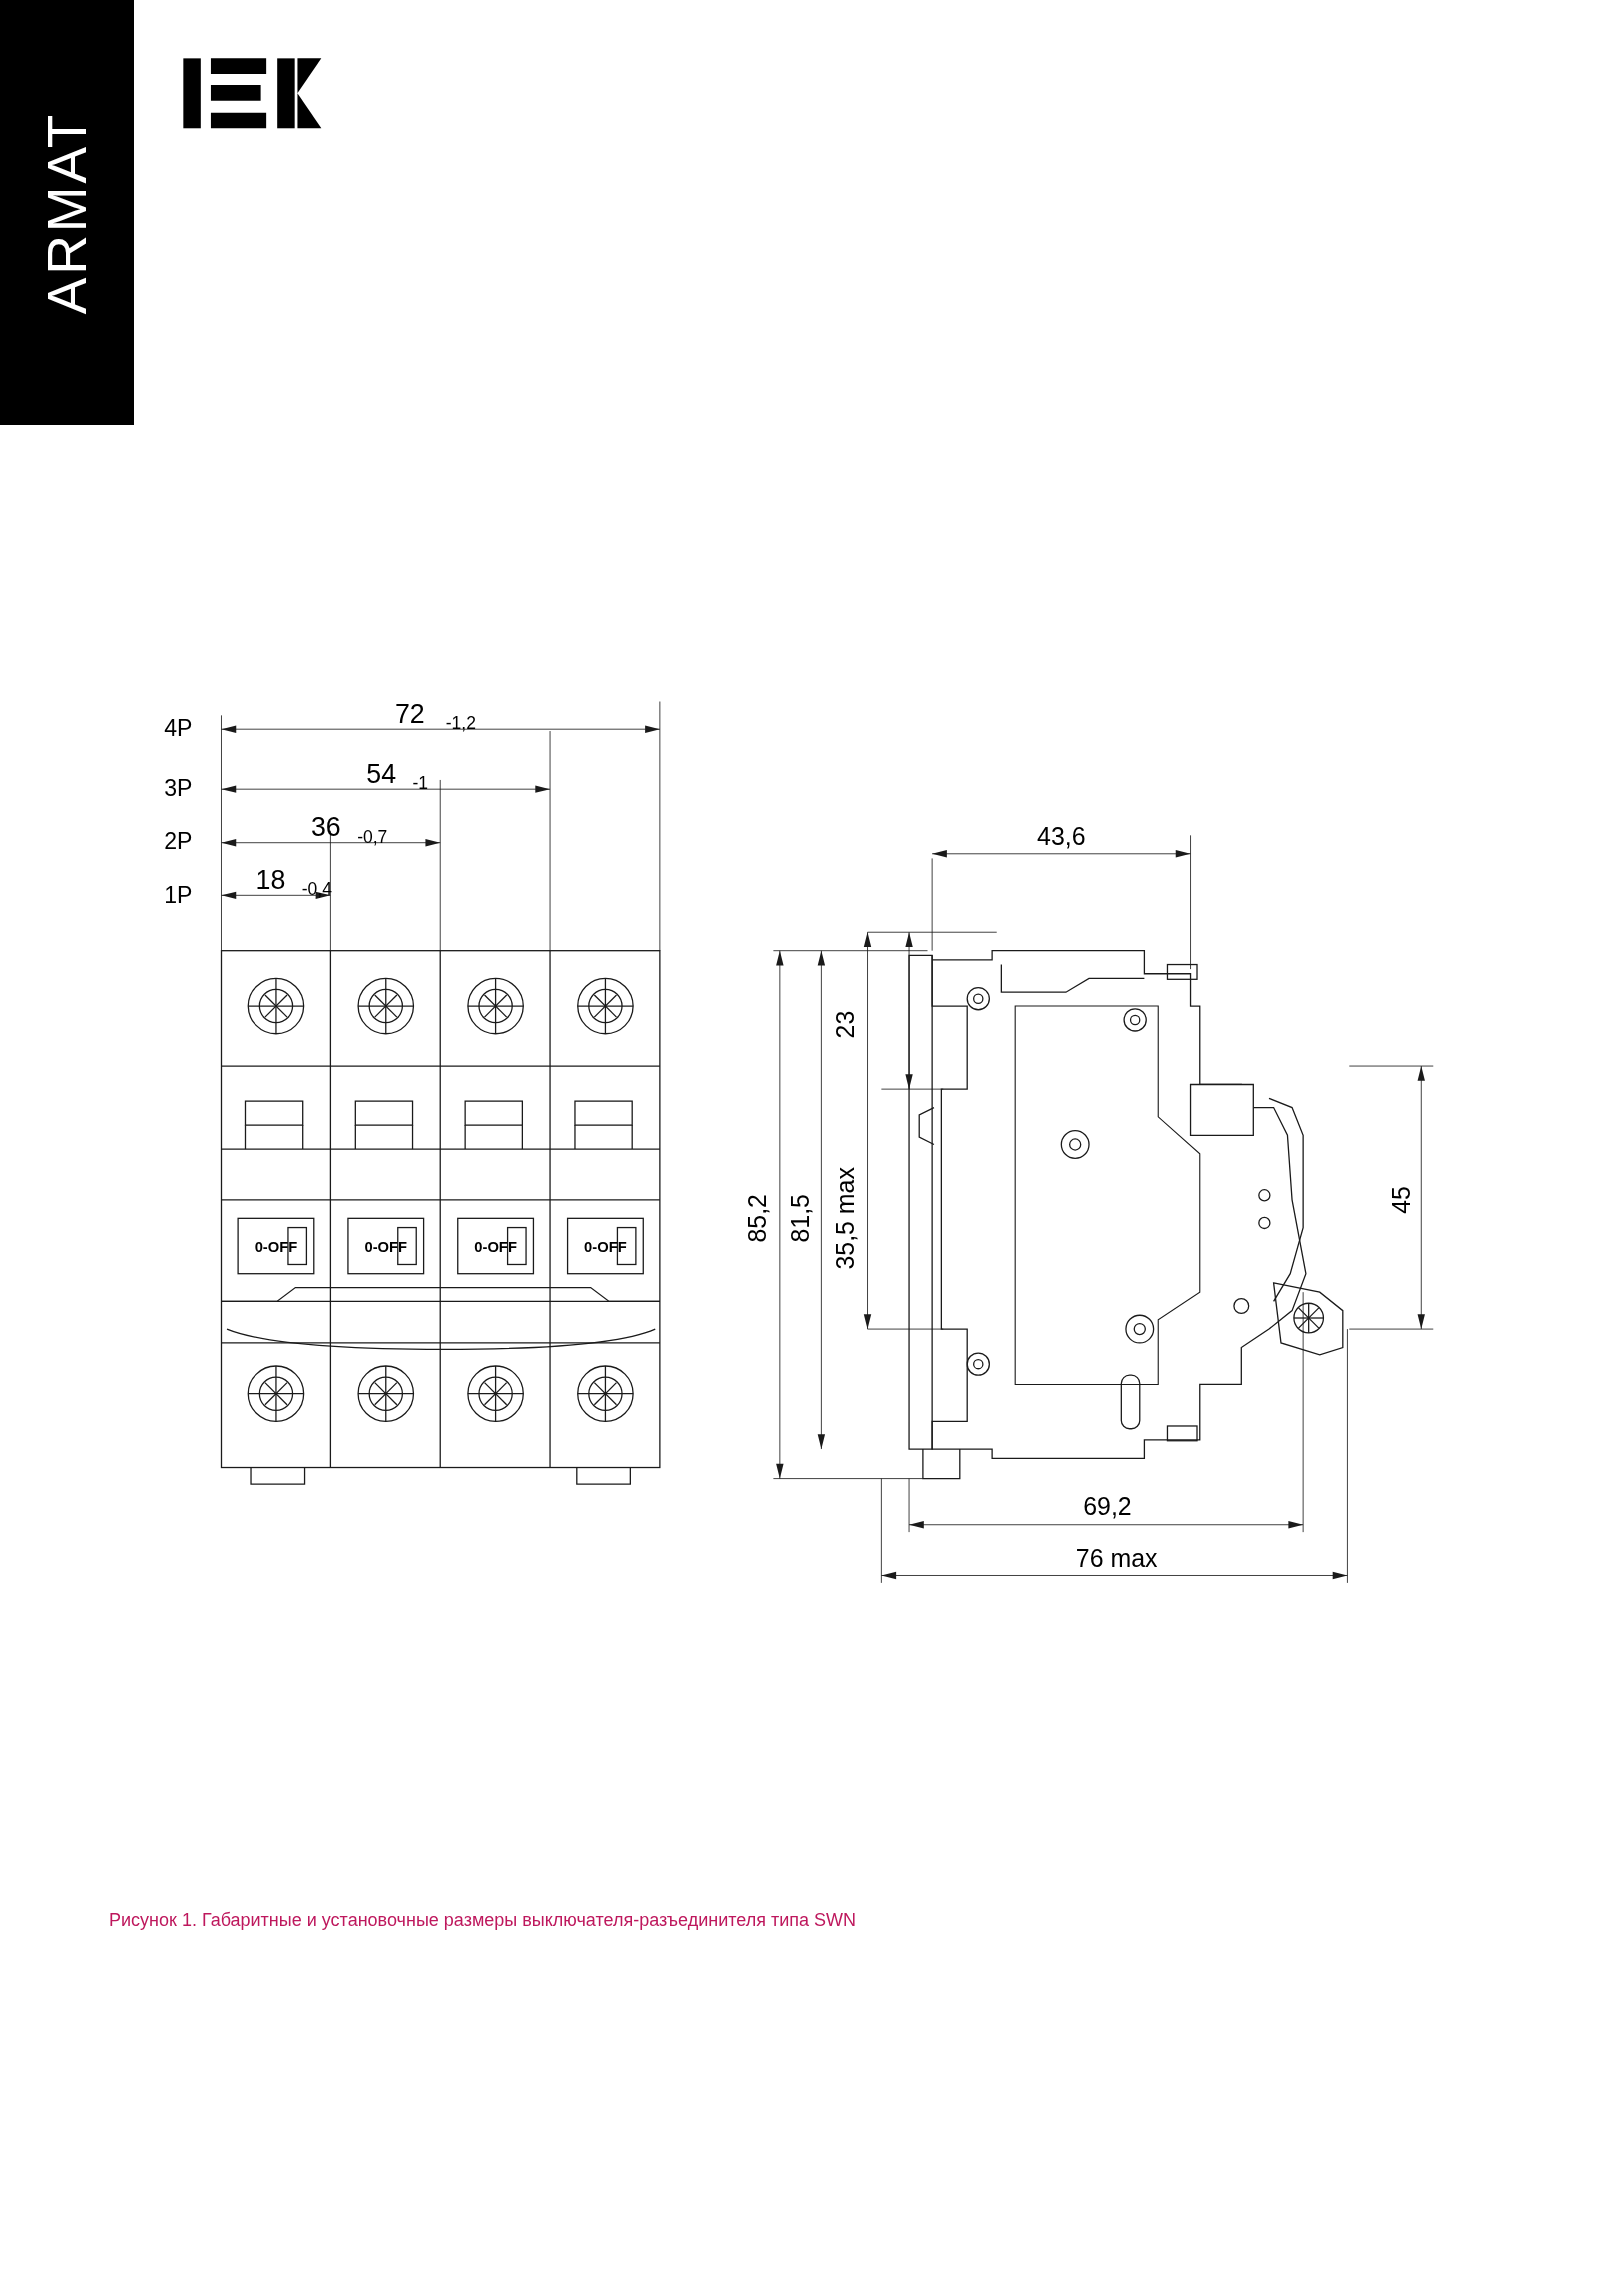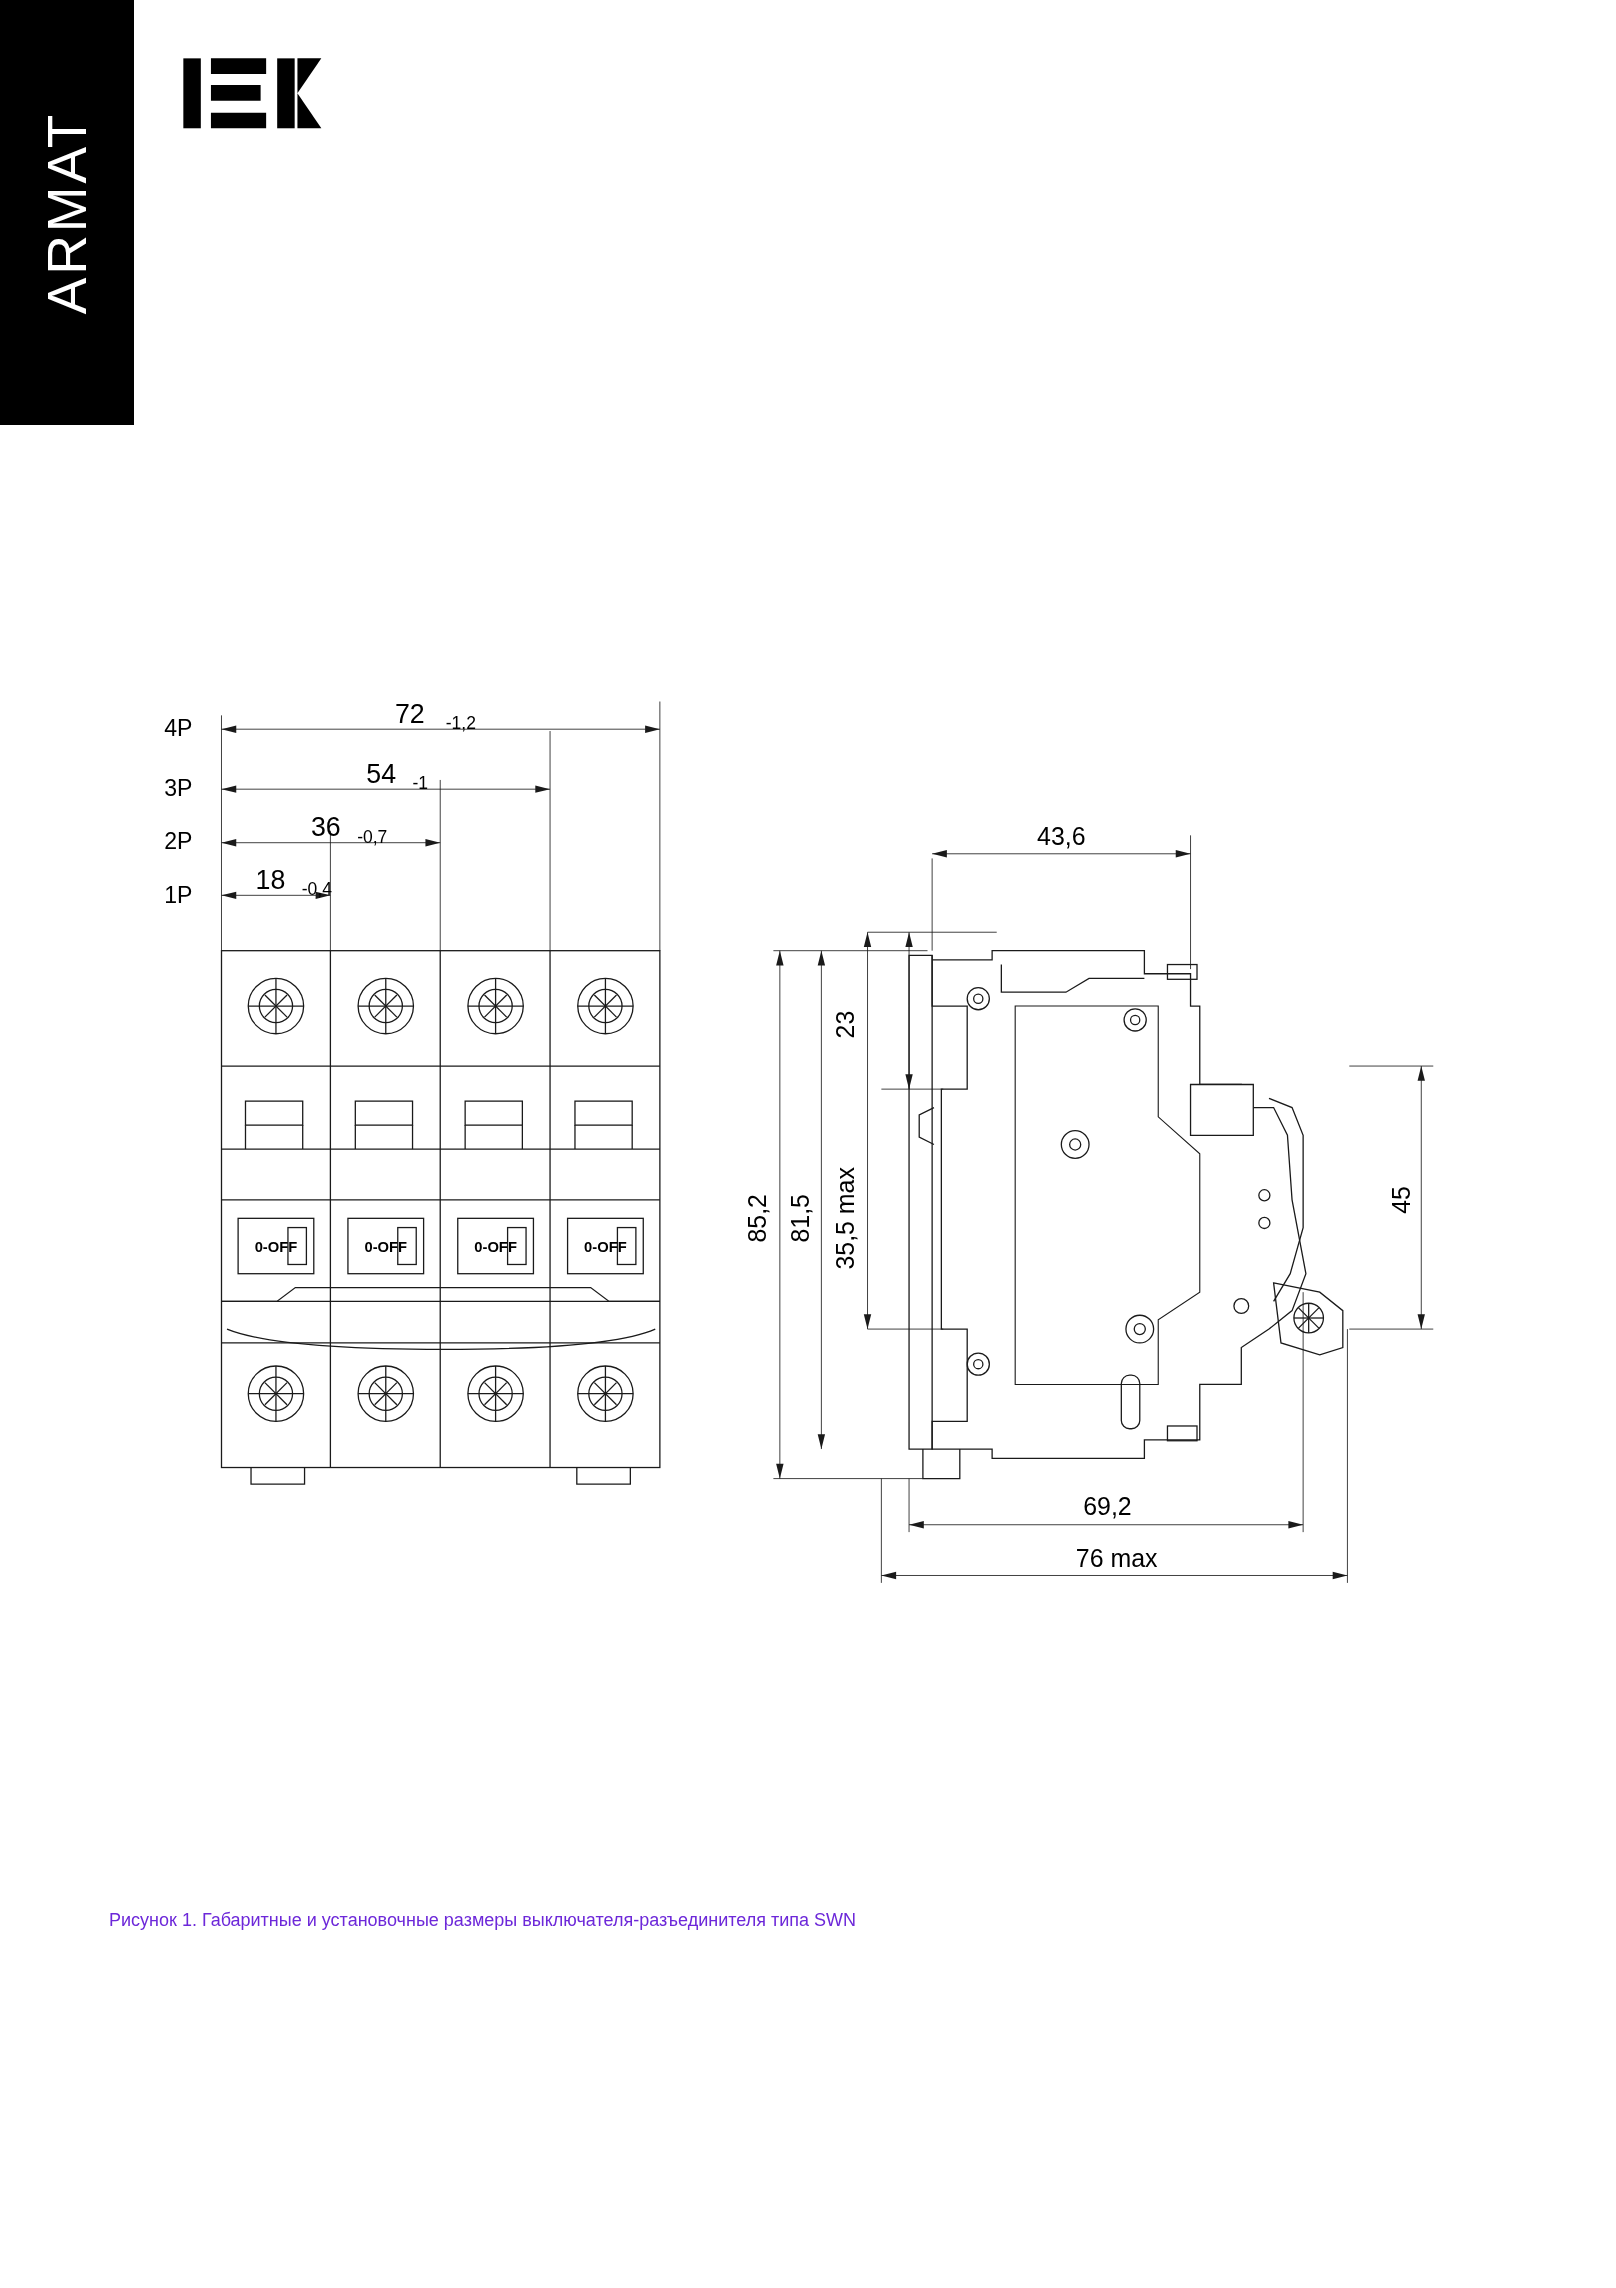--- a/index.html
+++ b/index.html
@@ -57,21 +57,21 @@
     height: 2234px;
     pointer-events: none;
   }
 
   .caption {
     position: absolute;
     left: 109px;
     top: 1910px;
     width: 1384px;
     font-size: 18px;
-    color: #6d28d9;
+    color: #be185d;
     font-family: "Liberation Sans", sans-serif;
   }
 
   svg text {
     font-family: "Liberation Sans", sans-serif;
     fill: #000000;
   }
 </style>
 </head>
 <body>

